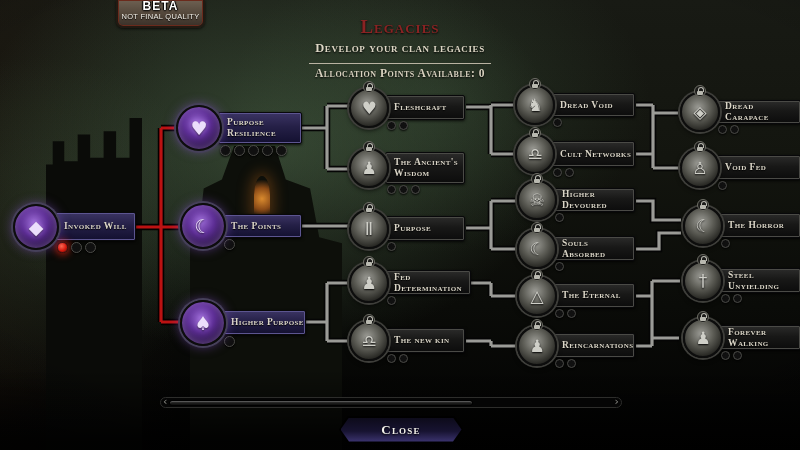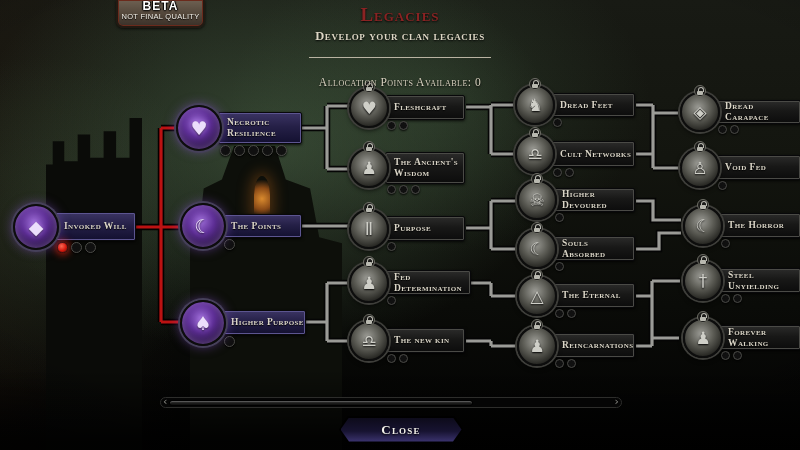--- a/index.html
+++ b/index.html
@@ -31,28 +31,28 @@
   
   .beta-badge { position:absolute; left:116px; top:0; width:89px; height:28px; text-align:center;
     background:linear-gradient(180deg,#6e6052 0%,#52463a 55%,#3a3028 100%);
     border:2px solid #221a12; border-top:none; border-radius:0 0 7px 7px;
     box-shadow:inset 0 0 0 1px #6b2a1c, 0 1px 3px rgba(0,0,0,.7); padding-top:0; }
   .beta-title { font-family:"Liberation Sans",sans-serif; font-weight:700; font-size:12px; color:#fff;
     letter-spacing:1px; text-shadow:0 1px 2px #000, 1px 0 1px #000,-1px 0 1px #000; line-height:12px; }
   .beta-sub { font-family:"Liberation Sans",sans-serif; font-size:7.5px; color:#f2efe8;
     text-shadow:0 1px 1px #000; line-height:9px; letter-spacing:.3px; }
 
-  .header { position:absolute; left:0; top:4px; width:800px; text-align:center; z-index:6; }
+  .header { position:absolute; left:0; top:16px; width:800px; text-align:center; z-index:6; }
   .title { font-weight:700; font-size:19px; font-variant:small-caps; color:#8a2323; letter-spacing:1px;
     text-shadow:0 1px 2px #000; }
   .subtitle-wrap { margin-top:0px; }
   .subtitle { display:inline-block; font-weight:700; font-size:12.5px; font-variant:small-caps; color:#ddd7c5;
-    letter-spacing:.6px; border-bottom:1px solid #b9b3a2; padding:0 6px 13px; text-shadow:0 1px 2px #000; }
+    letter-spacing:.6px; border-bottom:1px solid #b9b3a2; padding:0 6px 7px; text-shadow:0 1px 2px #000; }
   .instructions { margin-top:4px; font-size:11px; color:#efe9dd; line-height:1.32; text-shadow:0 1px 2px #000; }
-  .alloc { margin-top:18px; font-weight:400; font-size:11.5px; font-variant:small-caps; color:#d8d1bf;
+  .alloc { margin-top:3px; font-weight:700; font-size:11.5px; font-variant:small-caps; color:#d8d1bf;
     letter-spacing:.5px; text-shadow:0 1px 2px #000; }
 
   
   svg.wires { position:absolute; inset:0; z-index:2; }
 
   
   .node { position:absolute; z-index:3; cursor:pointer; }
   .plate { position:relative; width:100%; height:100%; display:flex; align-items:center;
     border:1px solid #08080a; box-shadow:inset 0 0 0 1px #4a4a46, 0 1px 3px rgba(0,0,0,.8);
     background:linear-gradient(180deg,#2b2b2a 0%,#181817 45%,#0c0c0c 100%); border-radius:2px; }
@@ -133,21 +133,21 @@
     </div>
   <div class="pips">
       <span class="pip lit"></span>
       <span class="pip"></span>
       <span class="pip"></span>
     </div>
 </div>
 
 <div class="node purple" style="left:218px;top:112px;width:84px;height:32px">
   <div class="plate">
-      <span class="label">Necrotic Resilience</span>
+      <span class="label">Purpose Resilience</span>
     </div>
   <div class="circle">
       <span class="glyph">♥</span>
     </div>
   <div class="pips">
       <span class="pip"></span>
       <span class="pip"></span>
       <span class="pip"></span>
       <span class="pip"></span>
       <span class="pip"></span>
@@ -242,21 +242,21 @@
       <span class="lock"></span>
     </div>
   <div class="pips">
       <span class="pip"></span>
       <span class="pip"></span>
     </div>
 </div>
 
 <div class="node grey" style="left:551px;top:93px;width:84px;height:24px">
   <div class="plate">
-      <span class="label">Dread Feet</span>
+      <span class="label">Dread Void</span>
     </div>
   <div class="circle">
       <span class="glyph">♞</span>
       <span class="lock"></span>
     </div>
   <div class="pips">
       <span class="pip"></span>
     </div>
 </div>
 

